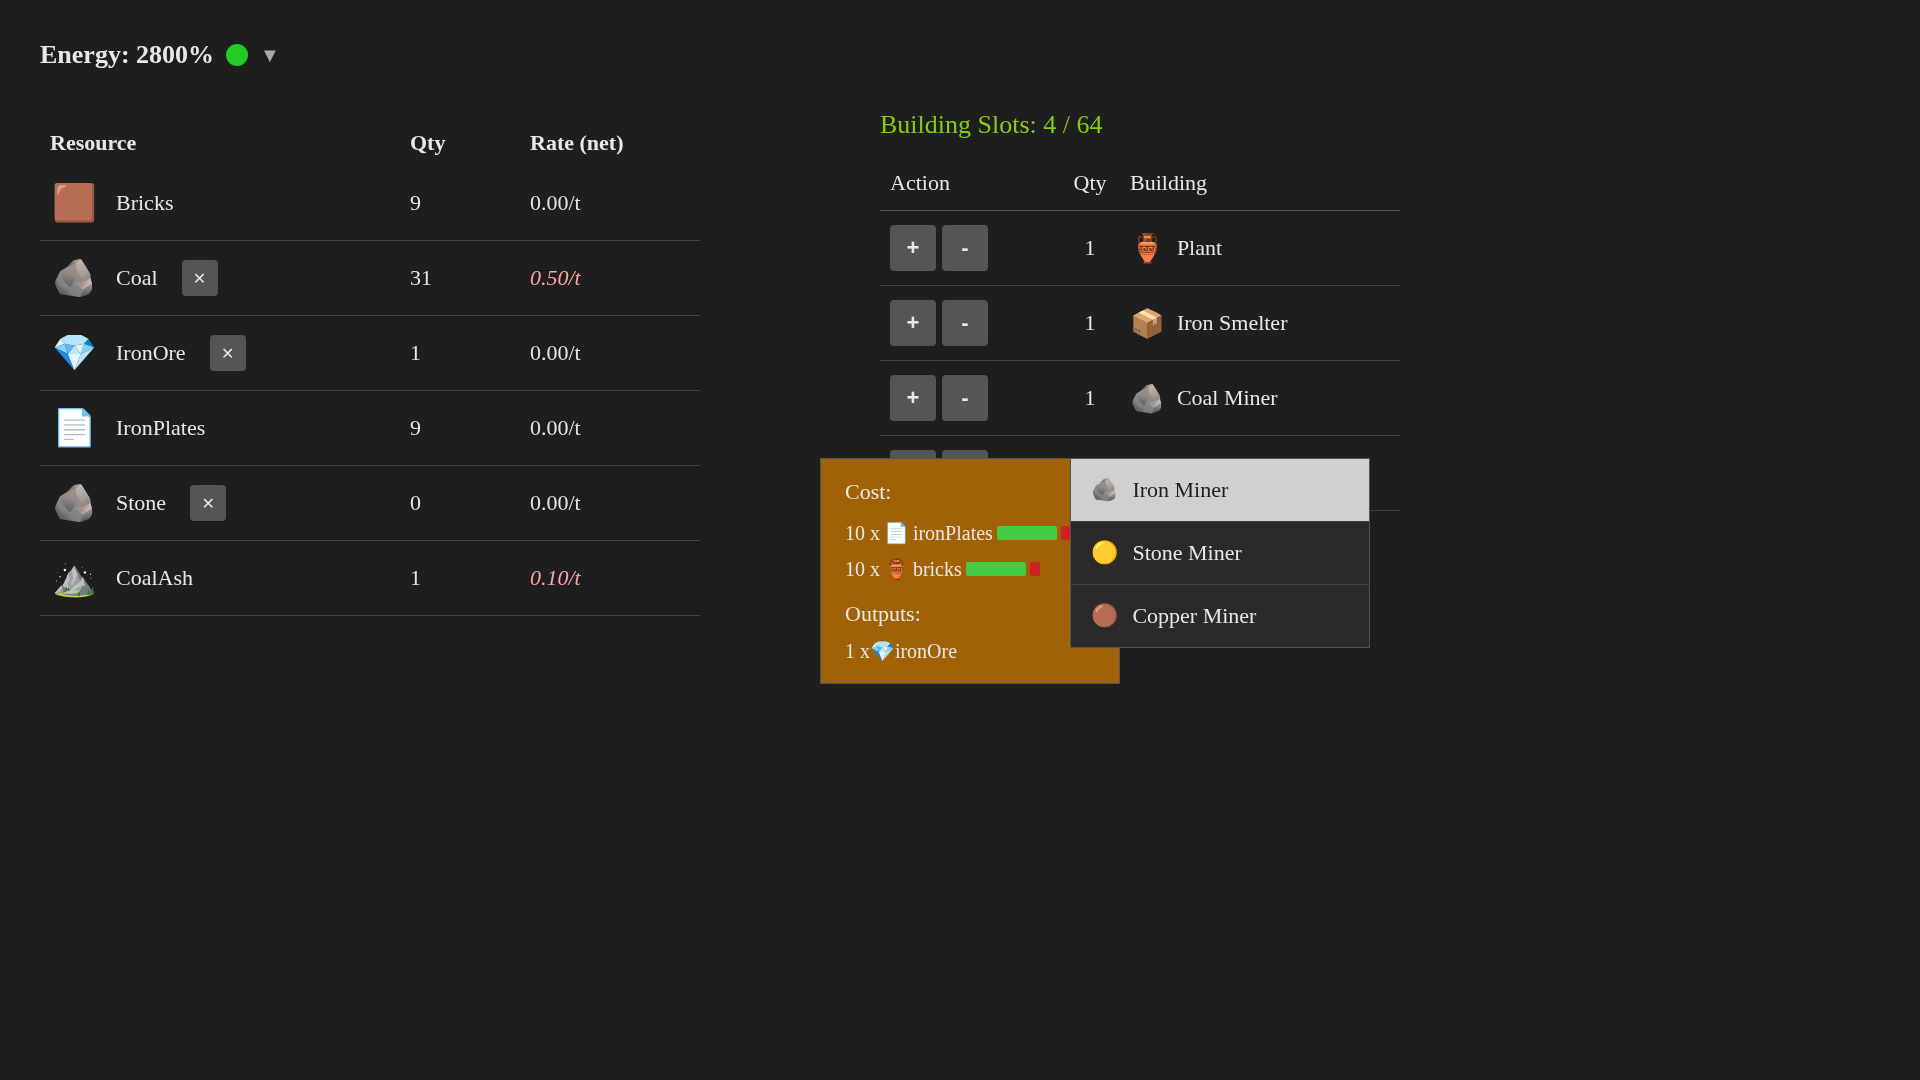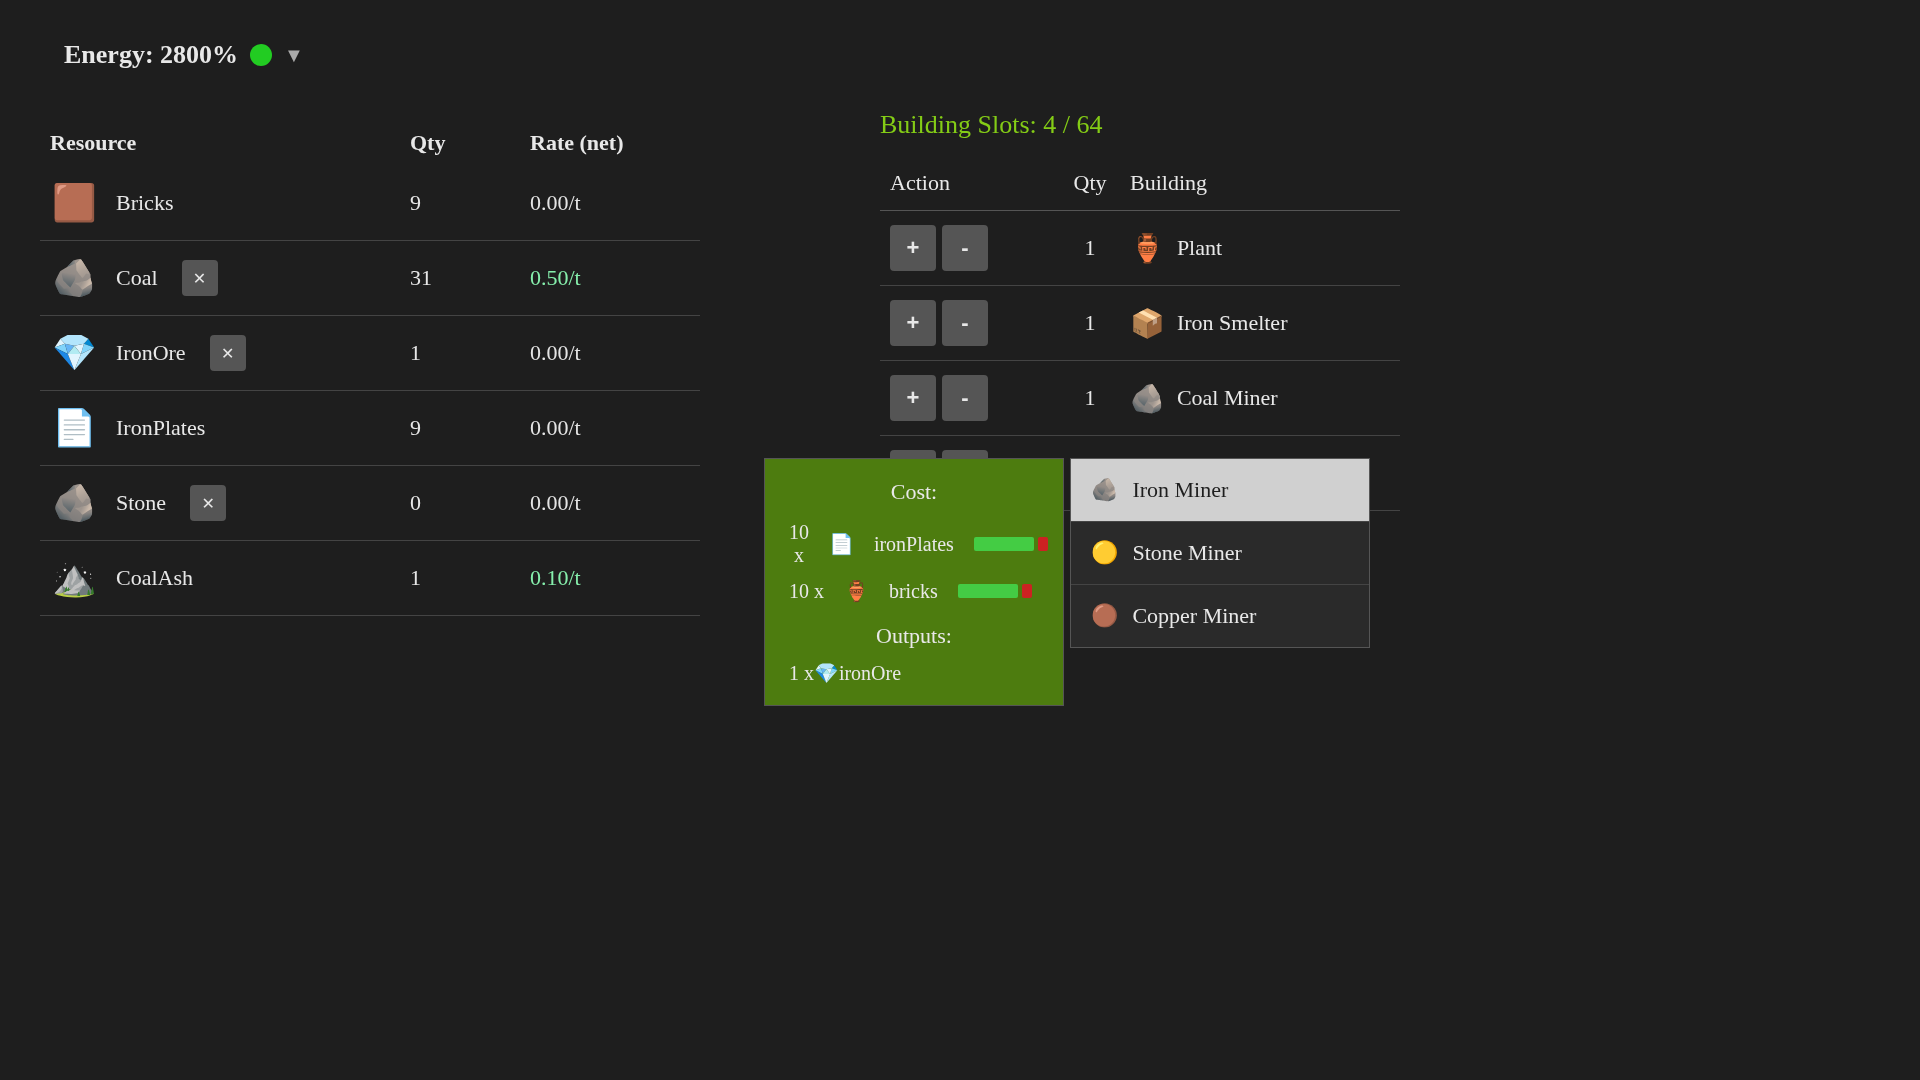--- a/index.html
+++ b/index.html
@@ -17,21 +17,20 @@
     
     .header {
       position: absolute;
       top: 40px;
       left: 40px;
       display: flex;
       align-items: center;
       gap: 12px;
       font-size: 26px;
       font-weight: bold;
-      margin-left: 24px;
     }
     .energy-dot {
       width: 22px;
       height: 22px;
       border-radius: 50%;
       background: #22cc22;
       display: inline-block;
     }
     .dropdown-arrow {
       font-size: 20px;
@@ -73,21 +72,22 @@
     }
     .resource-qty {
       font-size: 22px;
       color: #e8e8e8;
     }
     .resource-rate {
       font-size: 22px;
       color: #e5e5e5;
     }
     .resource-rate.positive {
-      color: #86efac;
+      color: #fca5a5;
+      font-style: italic;
     }
     .cancel-btn {
       background: #555;
       border: none;
       color: #e8e8e8;
       width: 36px;
       height: 36px;
       border-radius: 4px;
       cursor: pointer;
       font-size: 16px;
@@ -181,37 +181,36 @@
       color: #1e1e1e;
     }
     .dropdown-item:last-child {
       border-bottom: none;
     }
 
     
     .cost-panel {
       position: absolute;
       top: 458px;
-      left: 764px;
+      left: 820px;
       width: 300px;
-      background: #4d7c0f;
+      background: #a16207;
       border: 1px solid #555;
       padding: 20px 24px;
       z-index: 9;
-      text-align: center;
     }
     .cost-title {
       font-size: 22px;
       margin-bottom: 16px;
       color: #e8e8e8;
     }
     .cost-row {
       display: flex;
       align-items: center;
-      gap: 20px;
+      gap: 4px;
       font-size: 20px;
       margin-bottom: 12px;
     }
     .cost-bar-container {
       display: flex;
       align-items: center;
       gap: 4px;
       flex: 1;
     }
     .cost-bar {

